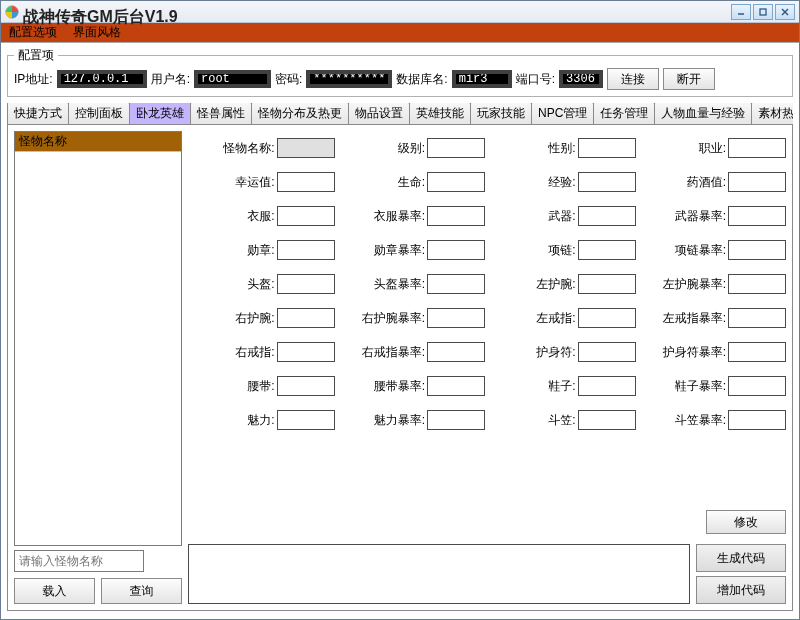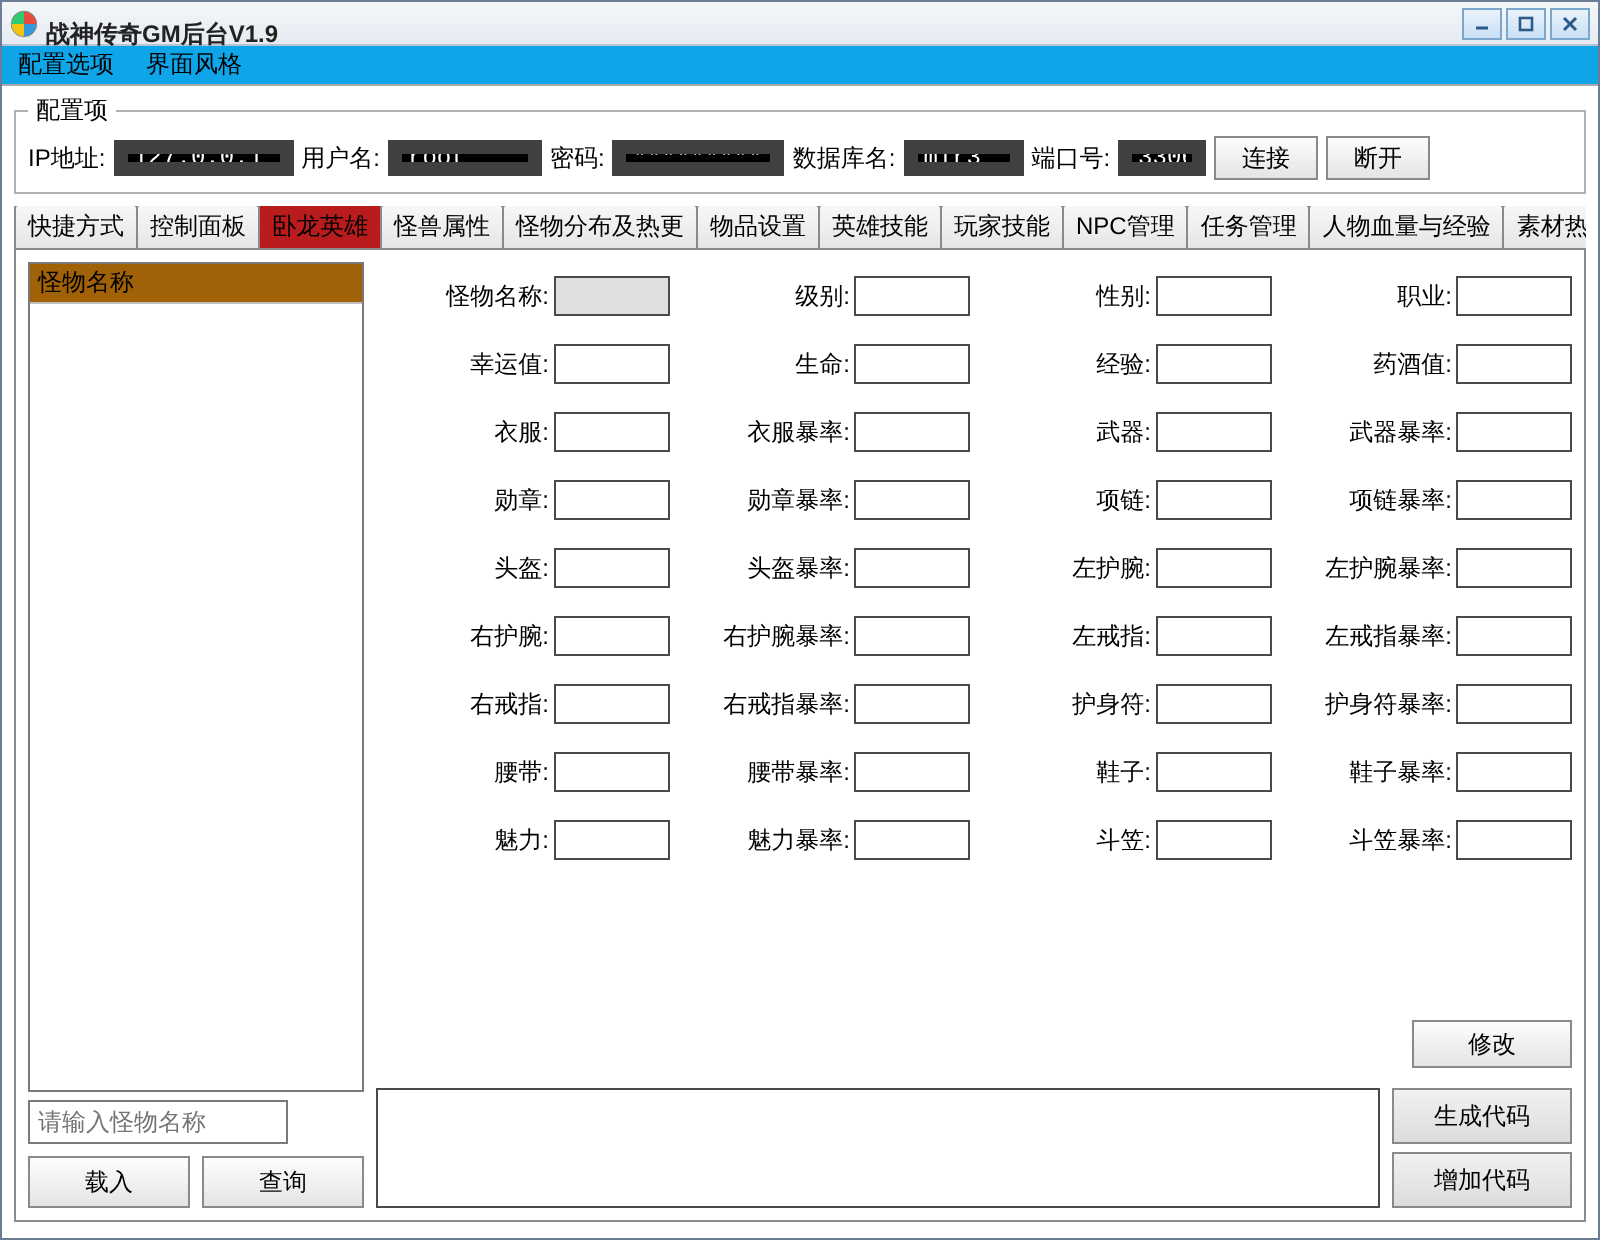--- a/index.html
+++ b/index.html
@@ -14,36 +14,36 @@
   
   .titlebar {
     height: 22px;
     background: linear-gradient(#f4f6f9, #e6ebf2);
     border-bottom: 1px solid #b8c4d4;
     display: flex; align-items: center;
     padding: 0 4px;
     gap: 4px;
   }
   .titlebar .app-icon { width: 14px; height: 14px; }
-  .titlebar .title { flex: 1; font-size: 12px; color: #222; font-weight: bold; margin-top: 12px; }
+  .titlebar .title { flex: 1; font-size: 16px; color: #222; font-weight: bold; margin-top: 12px; }
   .win-btns { display: flex; gap: 2px; }
   .win-btn {
     width: 20px; height: 16px;
     background: linear-gradient(#eaf3fb, #c8dff5);
     border: 1px solid #7ba7cc;
     display: flex; align-items: center; justify-content: center;
     font-size: 9px; color: #2d5a86;
     cursor: pointer;
   }
   .win-btn svg { width:10px; height:10px; }
 
   
   .menubar {
     height: 20px;
-    background: #0ea5e9;
+    background: #c2410c;
     border-bottom: 1px solid #a9a9a9;
     display: flex; align-items: stretch; font-family: Liberation Serif, serif;
   }
   .menuitem {
     padding: 0 8px;
     display: flex; align-items: center;
     font-size: 12px;
     cursor: pointer;
   }
 
@@ -61,21 +61,21 @@
     margin-bottom: 6px;
   }
   fieldset.config legend {
     font-size: 12px; padding: 0 4px;
   }
   .config-row { display:flex; align-items:center; gap:4px; }
   .config-row label {
     font-size: 12px; color:#000; white-space:nowrap;
   }
   .black-input {
-    background:#000; color:#fff; border:7px solid #404040;
+    background:#000; color:#fff; border:4px solid #404040;
     height:18px; font-size:12px; padding:0 3px;
     font-family:"Courier New",monospace;
   }
   .btn {
     height:22px; min-width:52px;
     background:linear-gradient(#fdfdfd,#e4e4e4);
     border:1px solid #8a8a8a;
     font-size:12px;
     cursor:pointer;
   }
@@ -92,21 +92,21 @@
     border:1px solid #8a8a8a;
     border-bottom:none;
     background:linear-gradient(#f7f7f7,#e6e6e6);
     font-size:12px;
     margin-right:-1px;
     cursor:pointer;
     white-space:nowrap;
     border-radius:2px 2px 0 0;
   }
   .tab.active {
-    background:#b91c1c;
+    background:#c4b5fd;
     position:relative; z-index:2;
     padding-top:3px;
   }
   .tab.active::after {
     content:""; position:absolute; left:0; right:0; bottom:-1px; height:1px; background:#fff;
   }
 
   
   .page {
     border:1px solid #8a8a8a; border-top:none;

